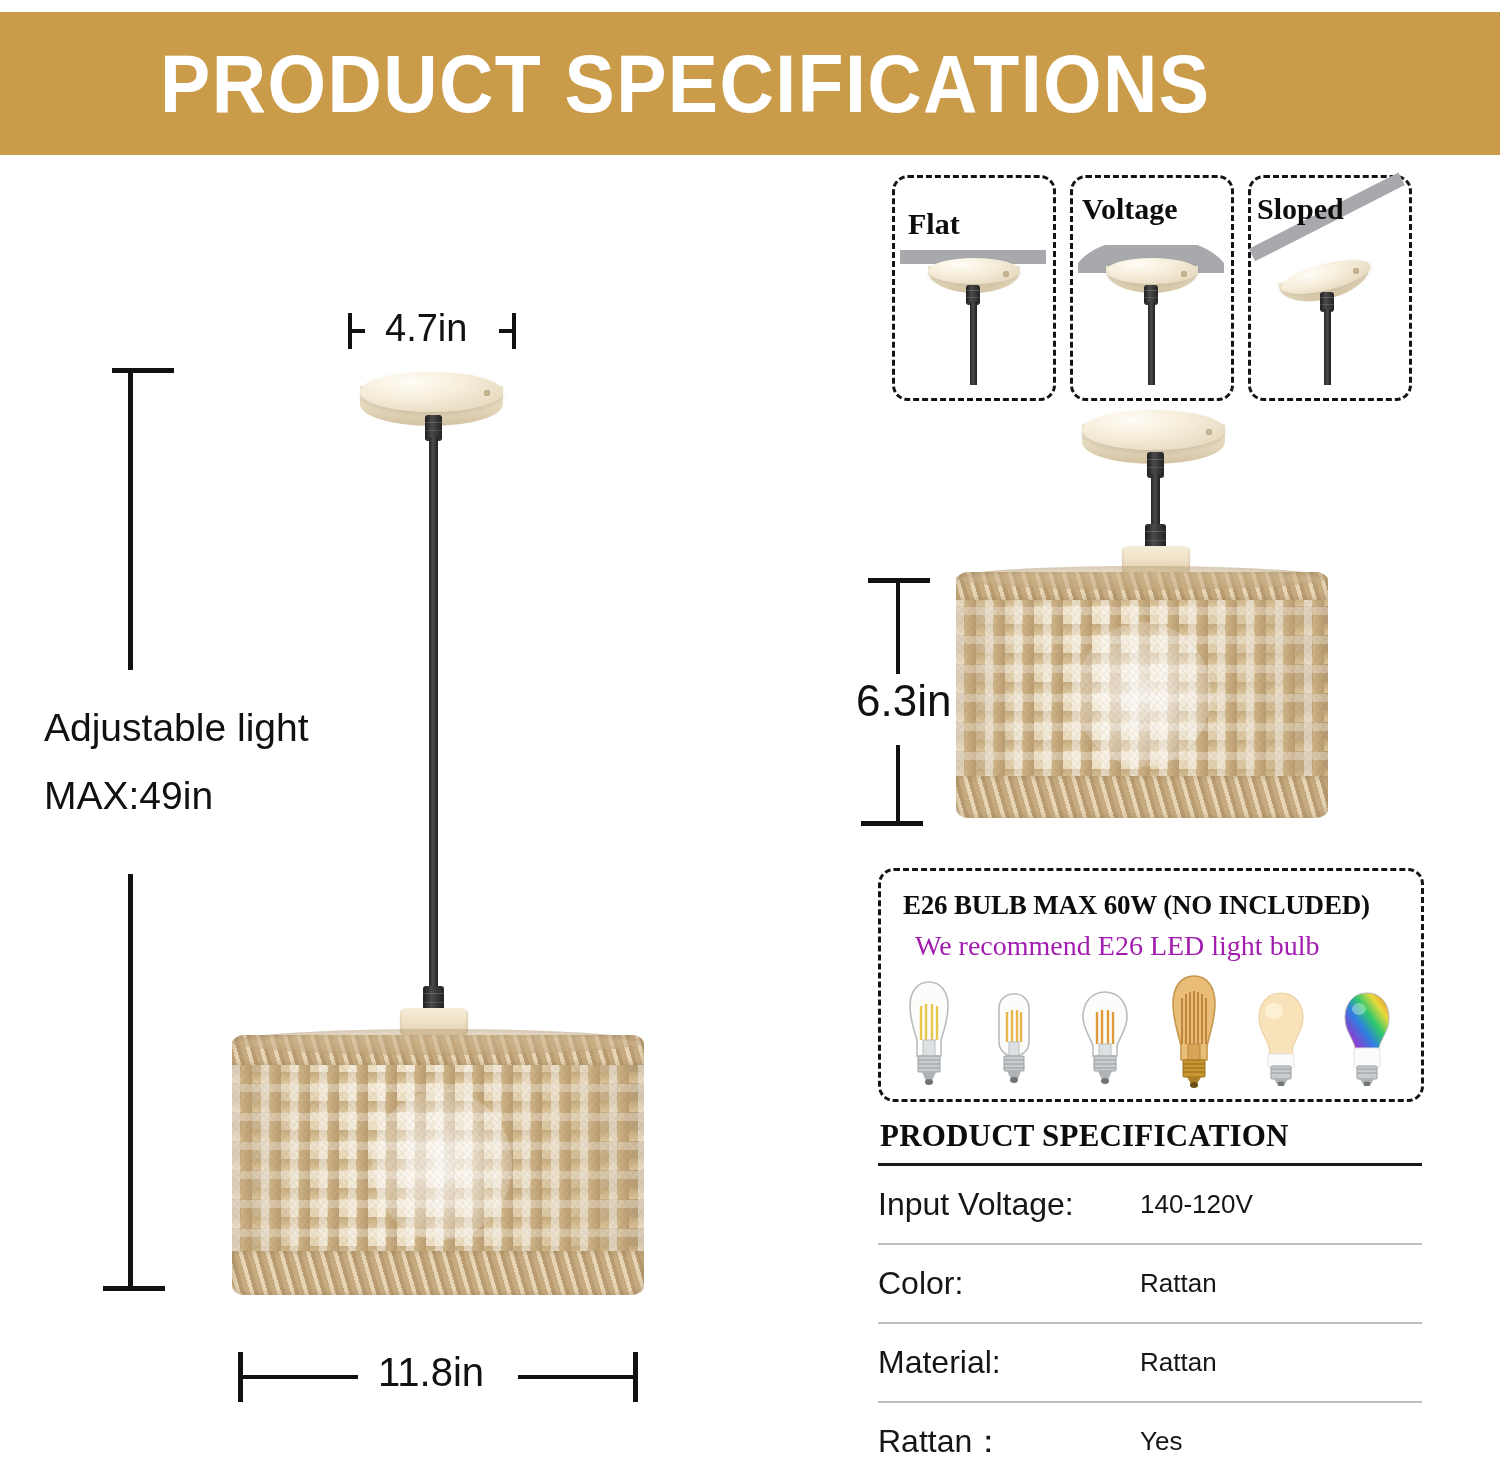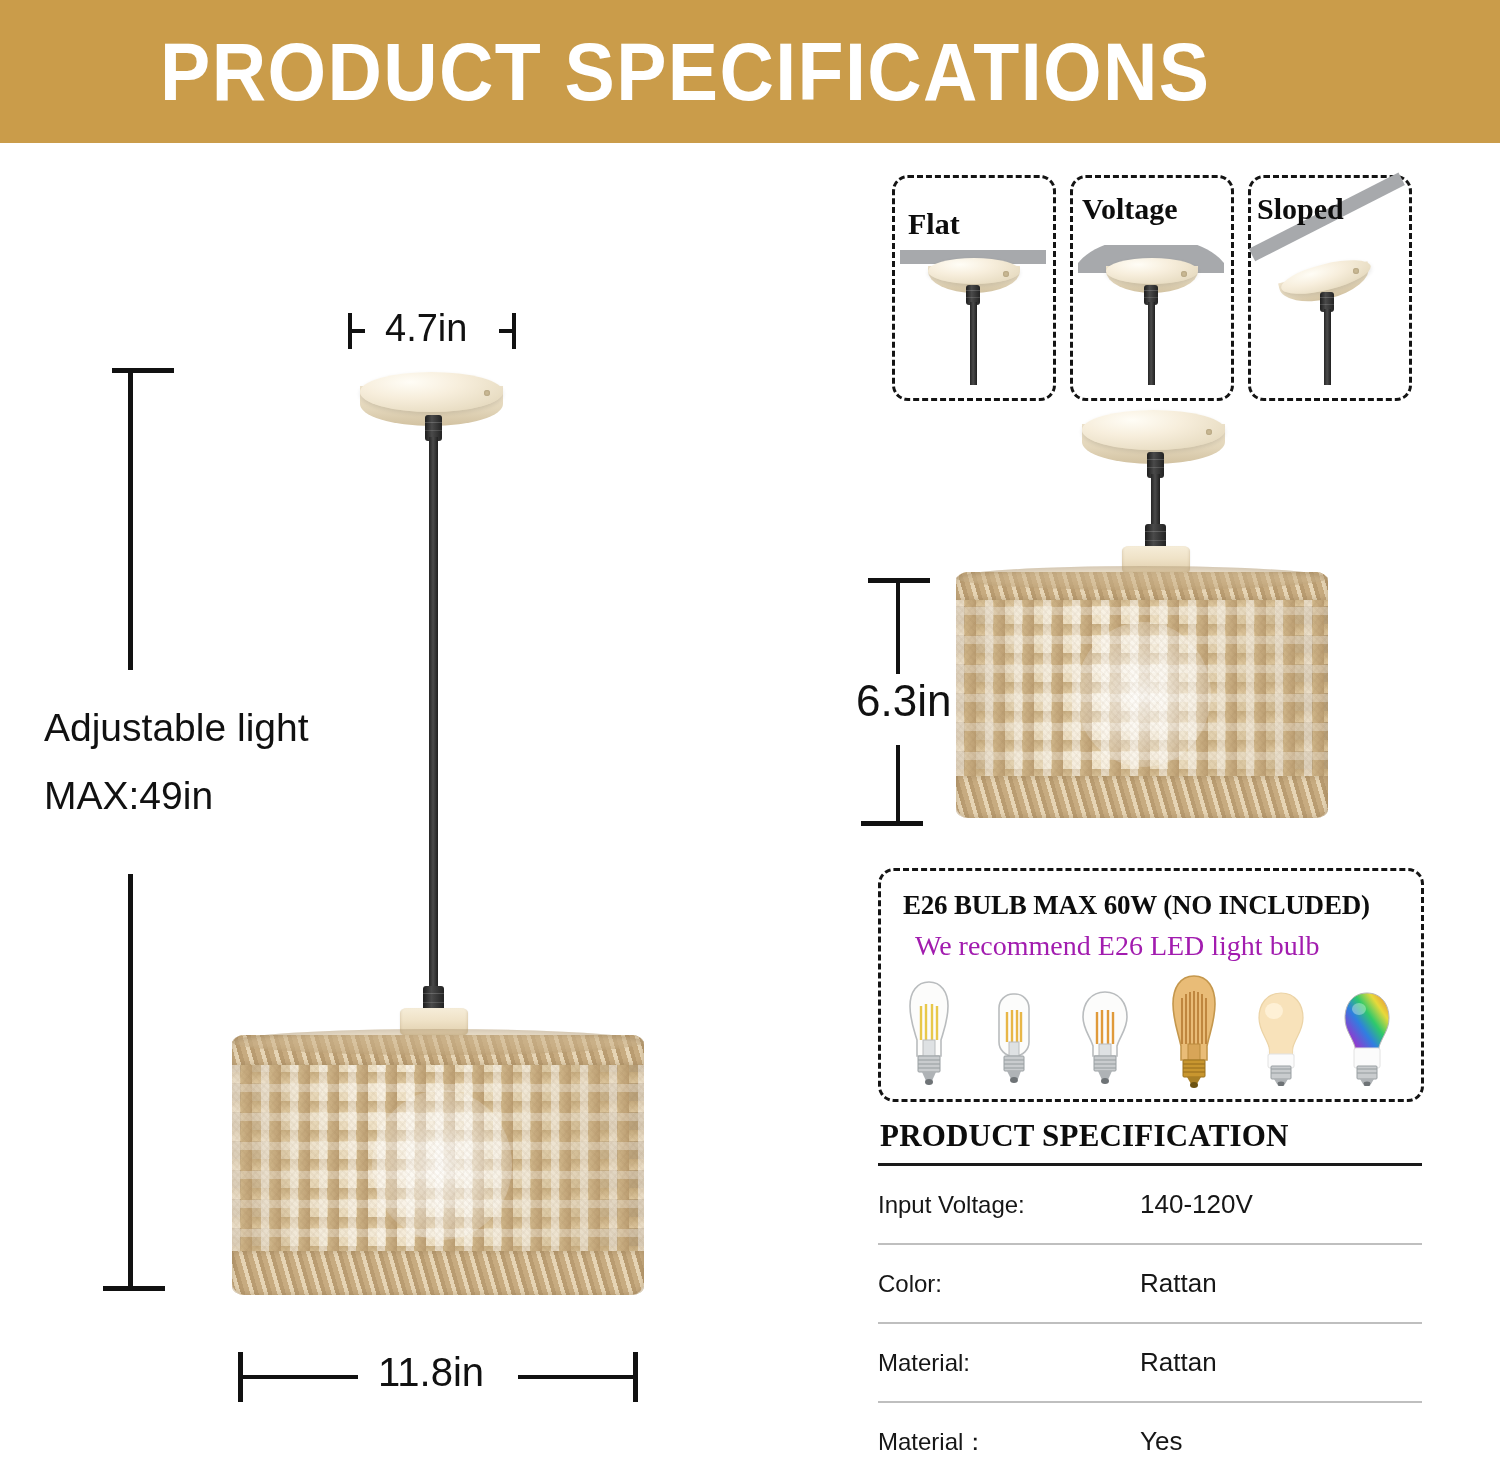--- a/index.html
+++ b/index.html
@@ -1,20 +1,20 @@
 <!DOCTYPE html>
 <html><head>
 <meta charset="utf-8">
 <style>
   html,body{margin:0;padding:0;background:#fff;}
   body{width:1500px;height:1473px;position:relative;overflow:hidden;
        font-family:"Liberation Sans",sans-serif;color:#111;}
 
   
-  #banner{position:absolute;left:0;top:0;width:1500px;height:143px;background:#CA9C4A;}
+  #banner{position:absolute;left:0;top:12px;width:1500px;height:143px;background:#CA9C4A;}
   #banner-title{position:absolute;left:160px;top:24px;width:1200px;height:96px;
       color:#fff;font-family:"Liberation Sans",sans-serif;font-weight:700;
       font-size:81px;line-height:96px;letter-spacing:1.5px;
       transform:scaleX(0.93);transform-origin:left center;white-space:nowrap;}
 
   
   .dimline{position:absolute;background:#111;}
   .dimtext{position:absolute;color:#111;font-family:"Liberation Sans",sans-serif;
            font-weight:400;white-space:nowrap;}
 
@@ -95,21 +95,21 @@
       font-size:28px;color:#a21caf;white-space:nowrap;}
   .bulb{position:absolute;}
 
   
   #spec-title{position:absolute;left:880px;top:1118px;font-family:"Liberation Serif",serif;
       font-weight:700;font-size:31px;color:#0d0d0d;letter-spacing:.2px;white-space:nowrap;}
   #spec-table{position:absolute;left:878px;top:1163px;width:544px;}
   #spec-table .rule-strong{height:3px;background:#1a1a1a;}
   #spec-table .rule-thin{height:2px;background:#BFBFBF;}
   #spec-table .srow{display:flex;align-items:center;height:77px;}
-  #spec-table .slabel{width:262px;font-size:24px;color:#161616;
+  #spec-table .slabel{width:262px;font-size:32px;color:#161616;
       font-family:"Liberation Sans",sans-serif;font-weight:400;}
   #spec-table .svalue{font-size:26px;color:#161616;
       font-family:"Liberation Sans",sans-serif;font-weight:400;}
 </style>
 </head>
 <body>
 
 <div id="banner">
   <div id="banner-title">PRODUCT SPECIFICATIONS</div>
 </div>
@@ -353,17 +353,17 @@
     <div class="slabel">Color:</div>
     <div class="svalue">Rattan</div>
   </div>
   <div class="rule-thin"></div>
   <div class="srow">
     <div class="slabel">Material:</div>
     <div class="svalue">Rattan</div>
   </div>
   <div class="rule-thin"></div>
   <div class="srow">
-    <div class="slabel">Material：</div>
+    <div class="slabel">Rattan：</div>
     <div class="svalue">Yes</div>
   </div>
 
 </div>
 
 </body></html>

